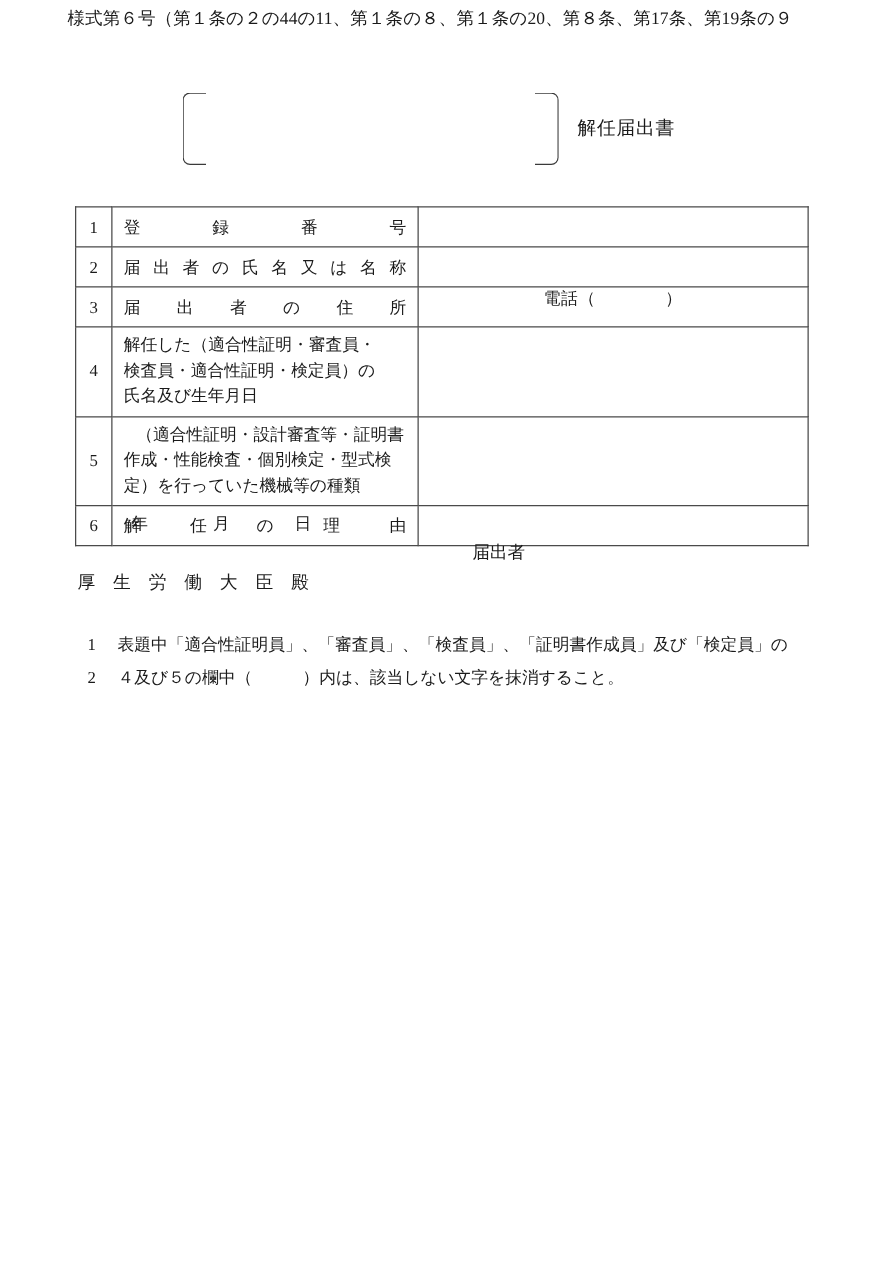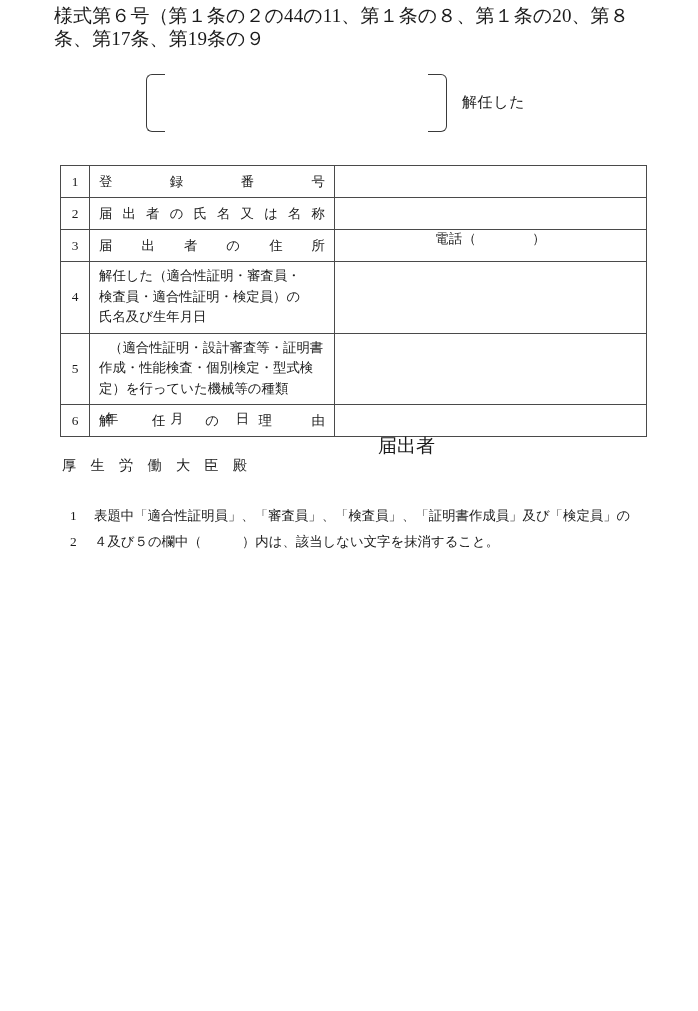--- a/index.html
+++ b/index.html
@@ -17,21 +17,21 @@
     overflow: hidden;
   }
 
   
   .doc-header {
     position: absolute;
     left: 54px;
     top: 4px;
     width: 612px;
     line-height: 23px;
-    font-size: 19px;
+    font-size: 14px;
     letter-spacing: 0.1px;
   }
   .doc-header .cont {
     display: block;
     text-indent: 18px;
   }
 
   
   .title-row {
     position: absolute;
@@ -127,21 +127,21 @@
     justify-content: space-between;
     font-size: 13.4px;
   }
   .date-line .gap-pad { width: 14px; }
 
   
   .signer {
     position: absolute;
     left: 378px;
     top: 433px;
-    font-size: 19px;
+    font-size: 14px;
   }
   .addressee {
     position: absolute;
     left: 62px;
     top: 456px;
     width: 185px;
     display: flex;
     justify-content: space-between;
     font-size: 14.2px;
   }
@@ -174,21 +174,21 @@
 <body>
 
 <div class="doc-header">
   <span>様式第６号（第１条の２の44の11、第１条の８、第１条の20、第８条、第17条、第19条の９</span>
 </div>
 
 <div class="title-row">
   <div class="bracket bracket-left"></div>
   <div class="bracket bracket-right"></div>
 </div>
-<div class="title-text">解任した</div>
+<div class="title-text">解任届出書</div>
 
 <table class="form-table">
   <tbody>
     <tr>
       <td class="col-no">1</td>
       <td class="col-label">
         <div class="lbl-spread">
           <span>登</span>
           <span>録</span>
           <span>番</span>

